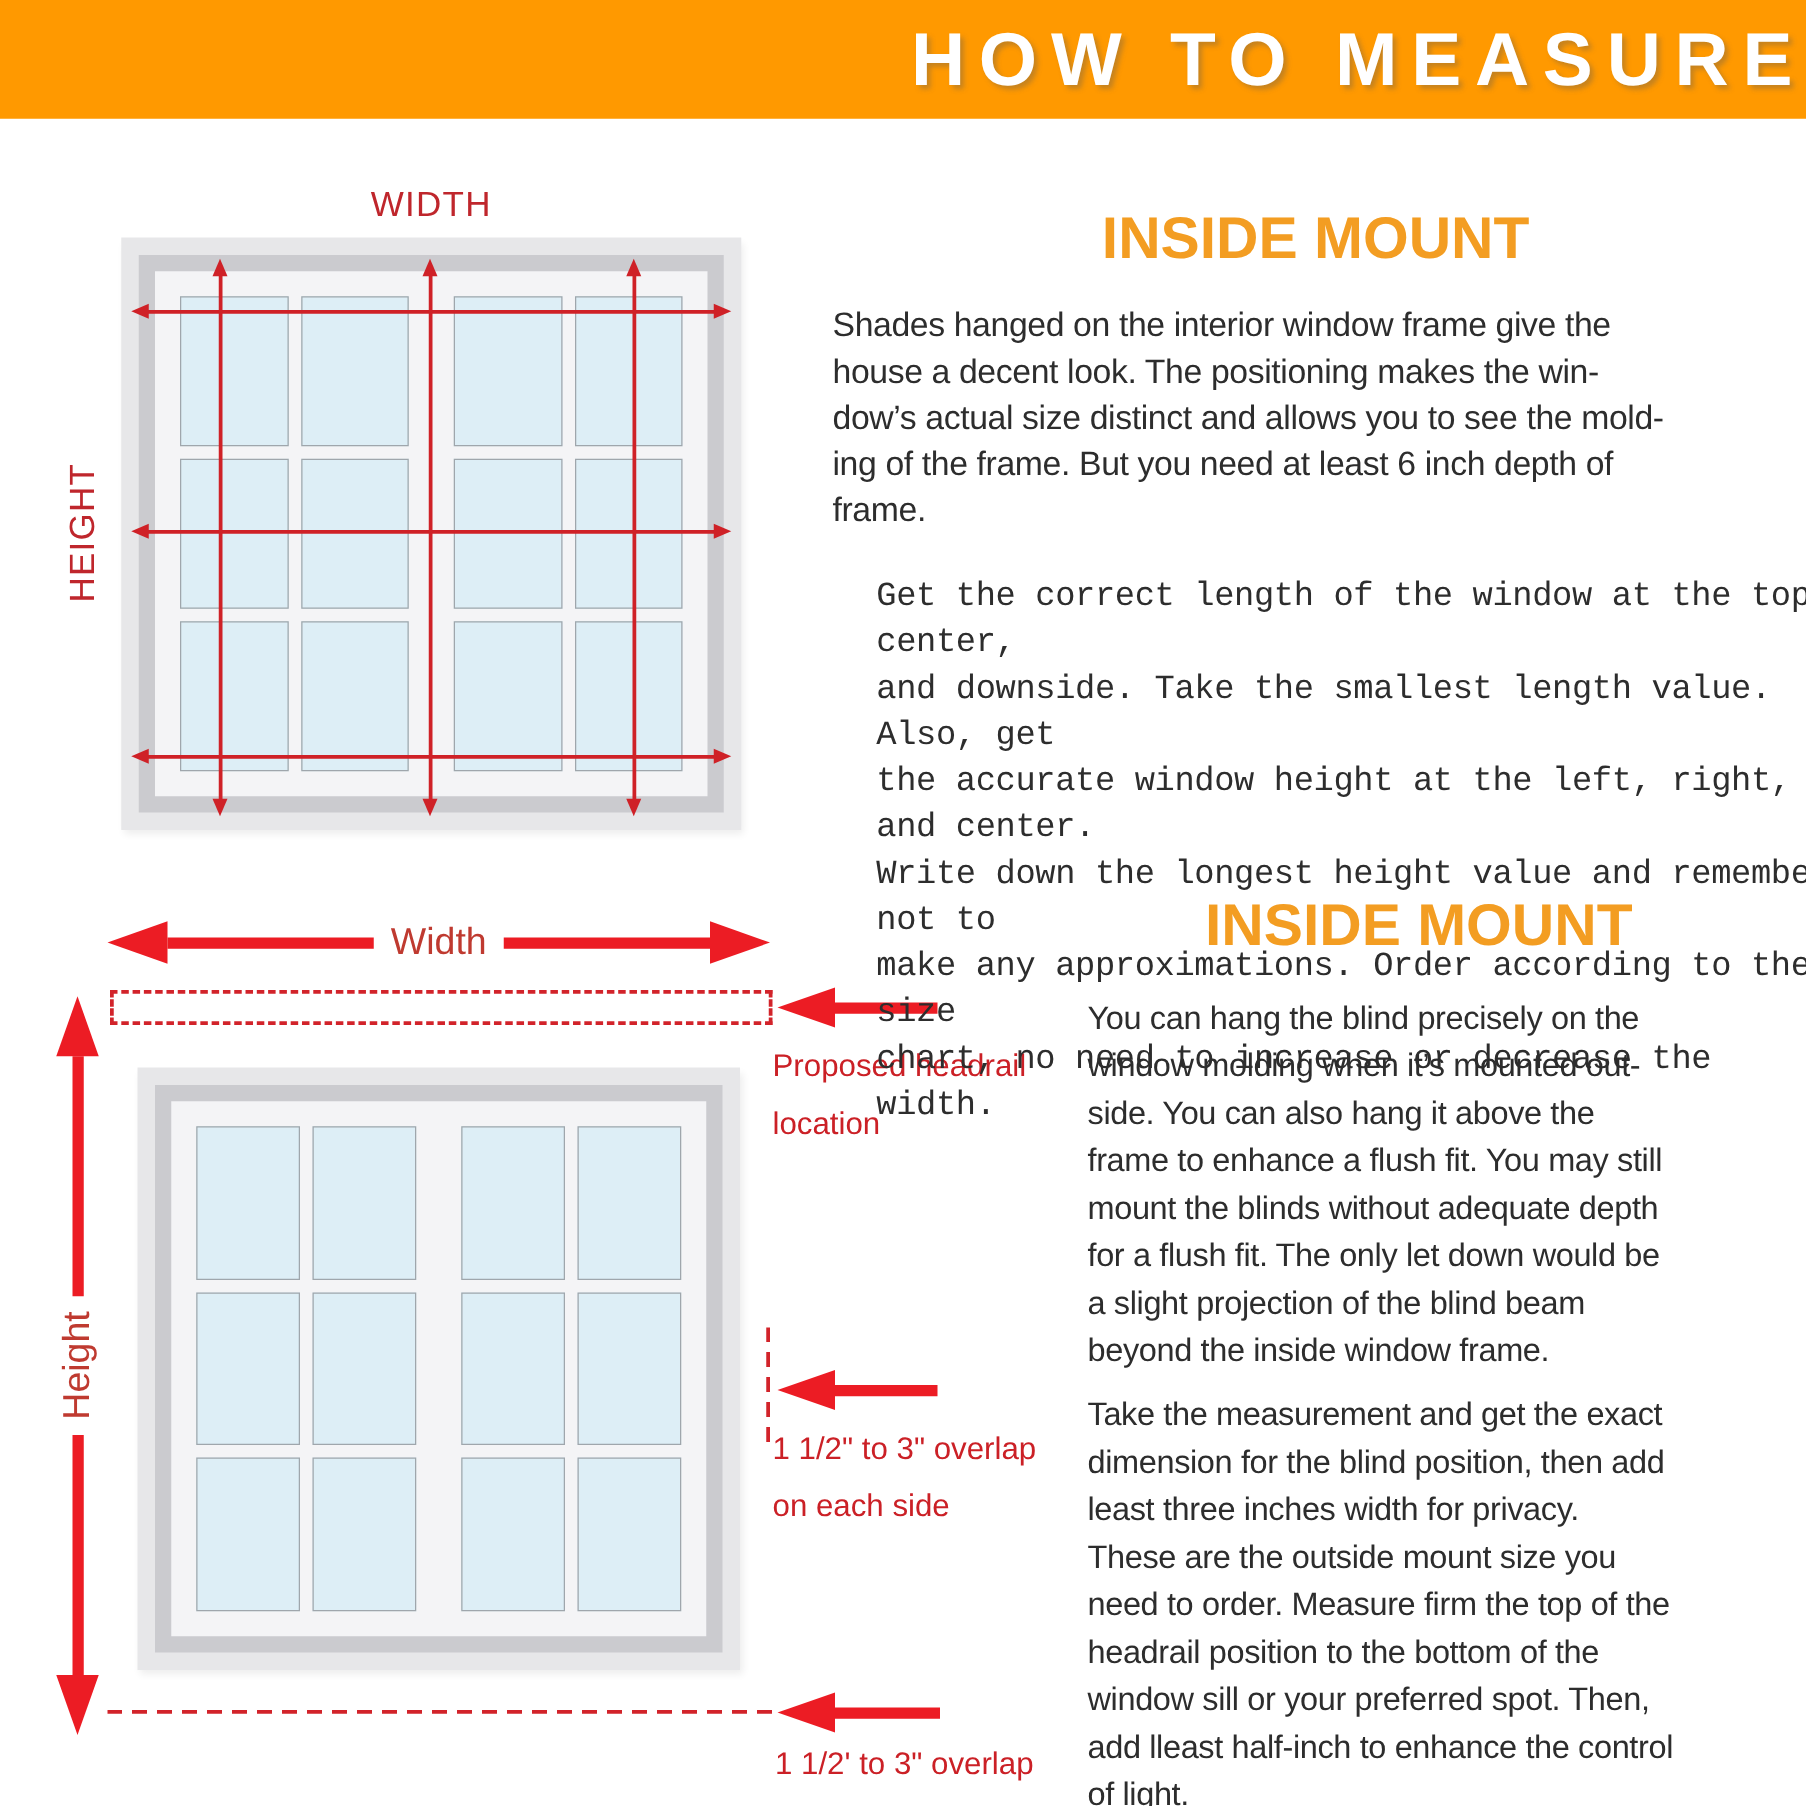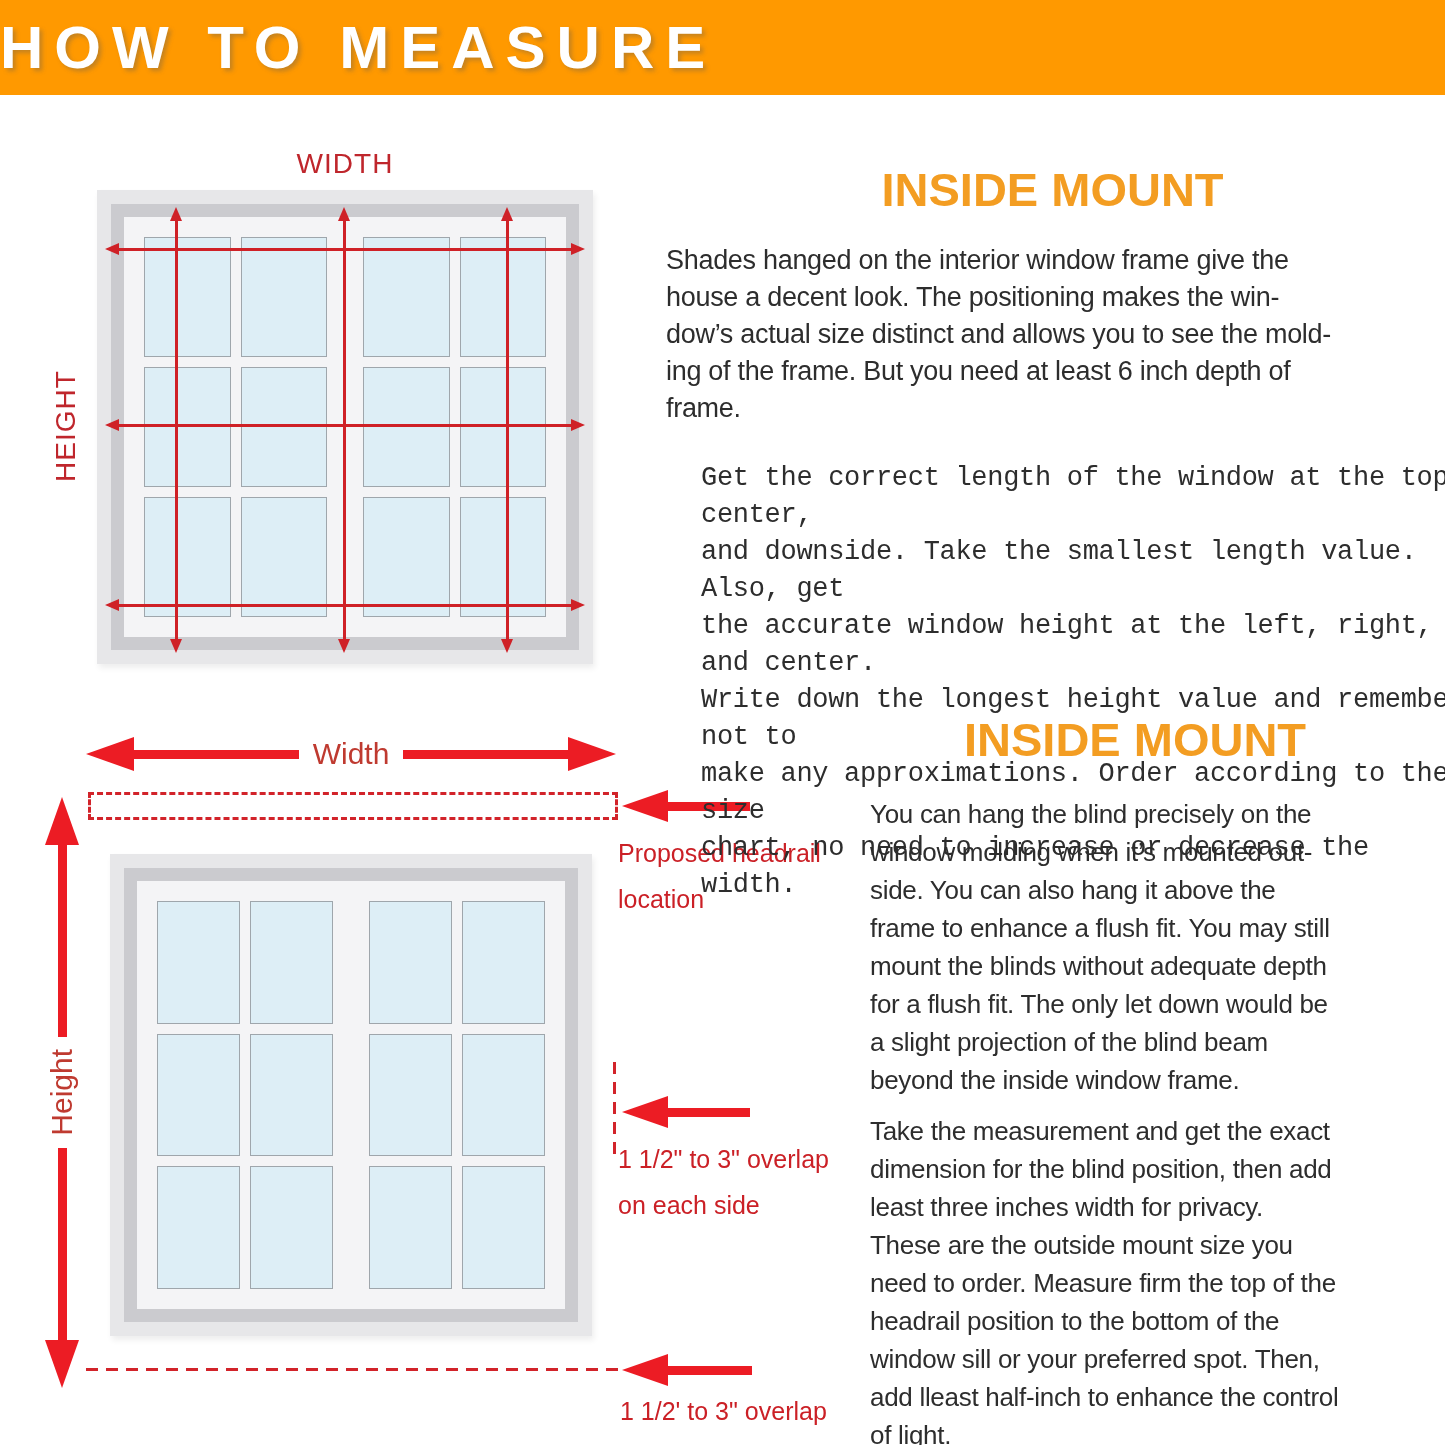--- a/index.html
+++ b/index.html
@@ -1,21 +1,21 @@
 <!DOCTYPE html>
 <html><head>
 <meta charset="utf-8">
 <style>
   * { margin:0; padding:0; box-sizing:border-box; }
   body { background:#fff; font-family:"Liberation Sans", sans-serif; }
   .canvas { position:relative; width:1445px; height:1445px; background:#ffffff; overflow:hidden; }
 
   
   .header-band { position:absolute; left:0; top:0; width:1445px; height:95px; background:#ff9900; }
-  .header-title { width:100%; height:95px; line-height:95px; text-align:left; color:#ffffff;
+  .header-title { width:100%; height:95px; line-height:95px; text-align:right; color:#ffffff;
     font-size:60px; font-weight:700; letter-spacing:11px;
     text-shadow:3px 3px 4px rgba(90,90,90,0.35); }
 
   
   .window { position:absolute; background:#e7e7e9; padding:14px; box-shadow:2px 4px 6px rgba(0,0,0,0.07); }
   .band { width:100%; height:100%; background:#cbcbcf; padding:13px; }
   .sash { width:100%; height:100%; background:#f4f4f6; padding:20px; display:flex; gap:36px; }
   .half { flex:1; display:grid; grid-template-columns:1fr 1fr; grid-template-rows:repeat(3,1fr); gap:10px; }
   .pane { background:#ddeef6; border:1.5px solid #9fa6ac; }
 

